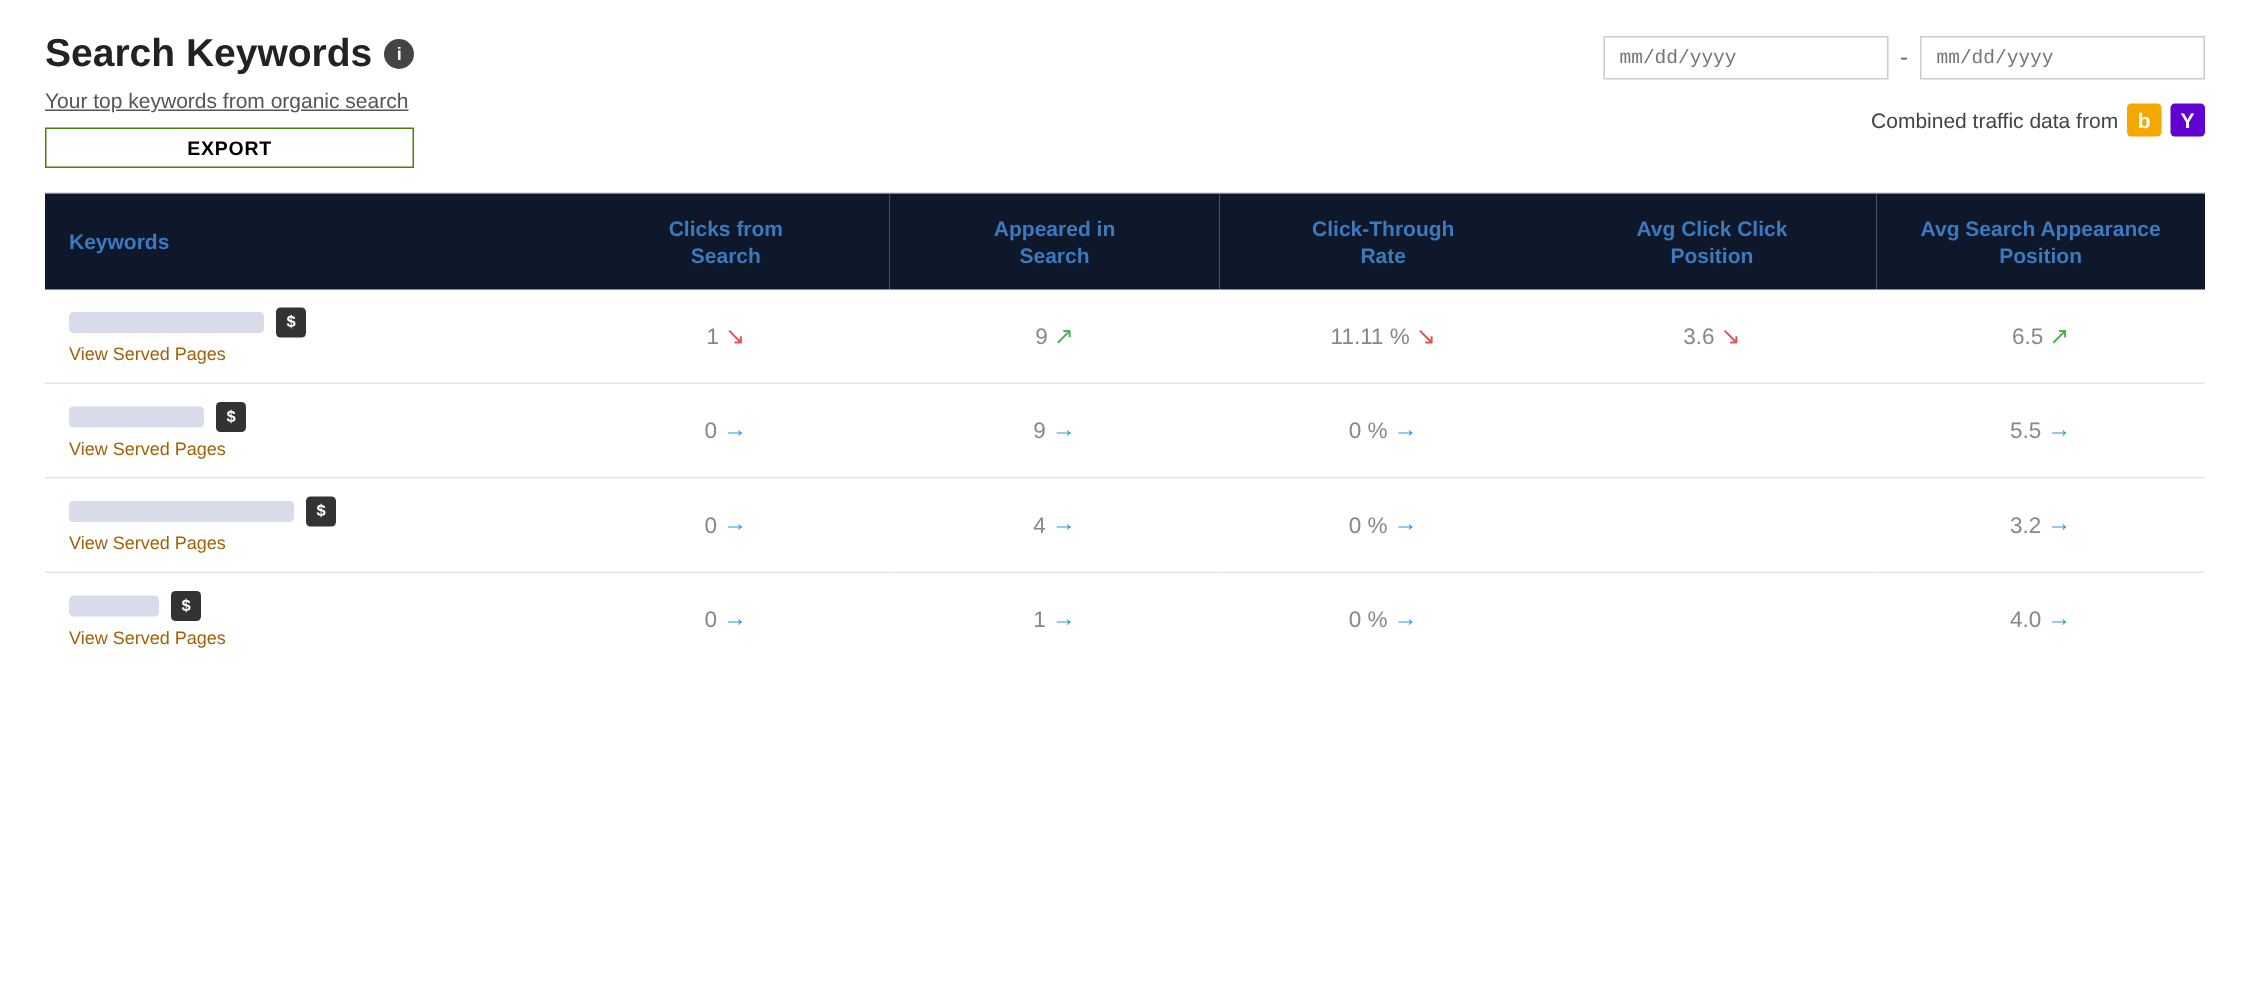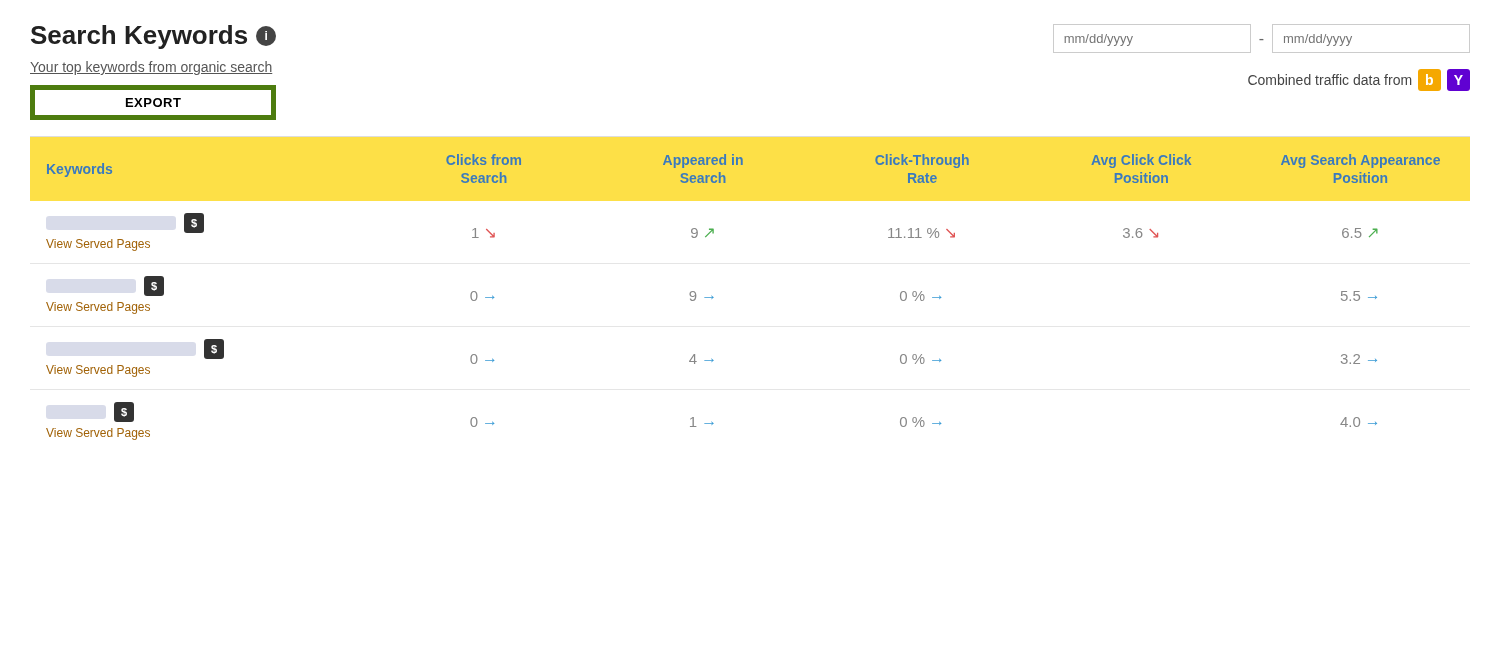--- a/index.html
+++ b/index.html
@@ -45,21 +45,21 @@
     }
 
     .subtitle {
       font-size: 14px;
       color: #555;
       margin-bottom: 10px;
       text-decoration: underline;
     }
 
     .export-btn {
-      border: 5px solid #4d7c0f;
+      border: 1px solid #4d7c0f;
       background: #fff;
       padding: 5px 16px;
       font-size: 13px;
       font-weight: bold;
       cursor: pointer;
       letter-spacing: 0.5px;
     }
 
     .date-range-area {
       display: flex;
@@ -68,20 +68,21 @@
       margin-top: 4px;
     }
 
     .date-input {
       border: 1px solid #ccc;
       padding: 6px 10px;
       font-size: 13px;
       color: #404040;
       min-width: 160px;
       background: #fff;
+      font-family: Liberation Mono, monospace;
     }
 
     .date-separator {
       font-size: 16px;
       color: #666;
     }
 
     .traffic-source {
       display: flex;
       align-items: center;
@@ -122,21 +123,21 @@
       margin-top: 16px;
       border-top: 1px solid #ddd;
     }
 
     table {
       width: 100%;
       border-collapse: collapse;
     }
 
     thead tr {
-      background: #fde047;
+      background: #0f172a;
     }
 
     thead th {
       text-align: center;
       padding: 14px 10px;
       font-size: 14px;
       font-weight: 700;
       color: #3a7abf;
       line-height: 1.3;
     }

